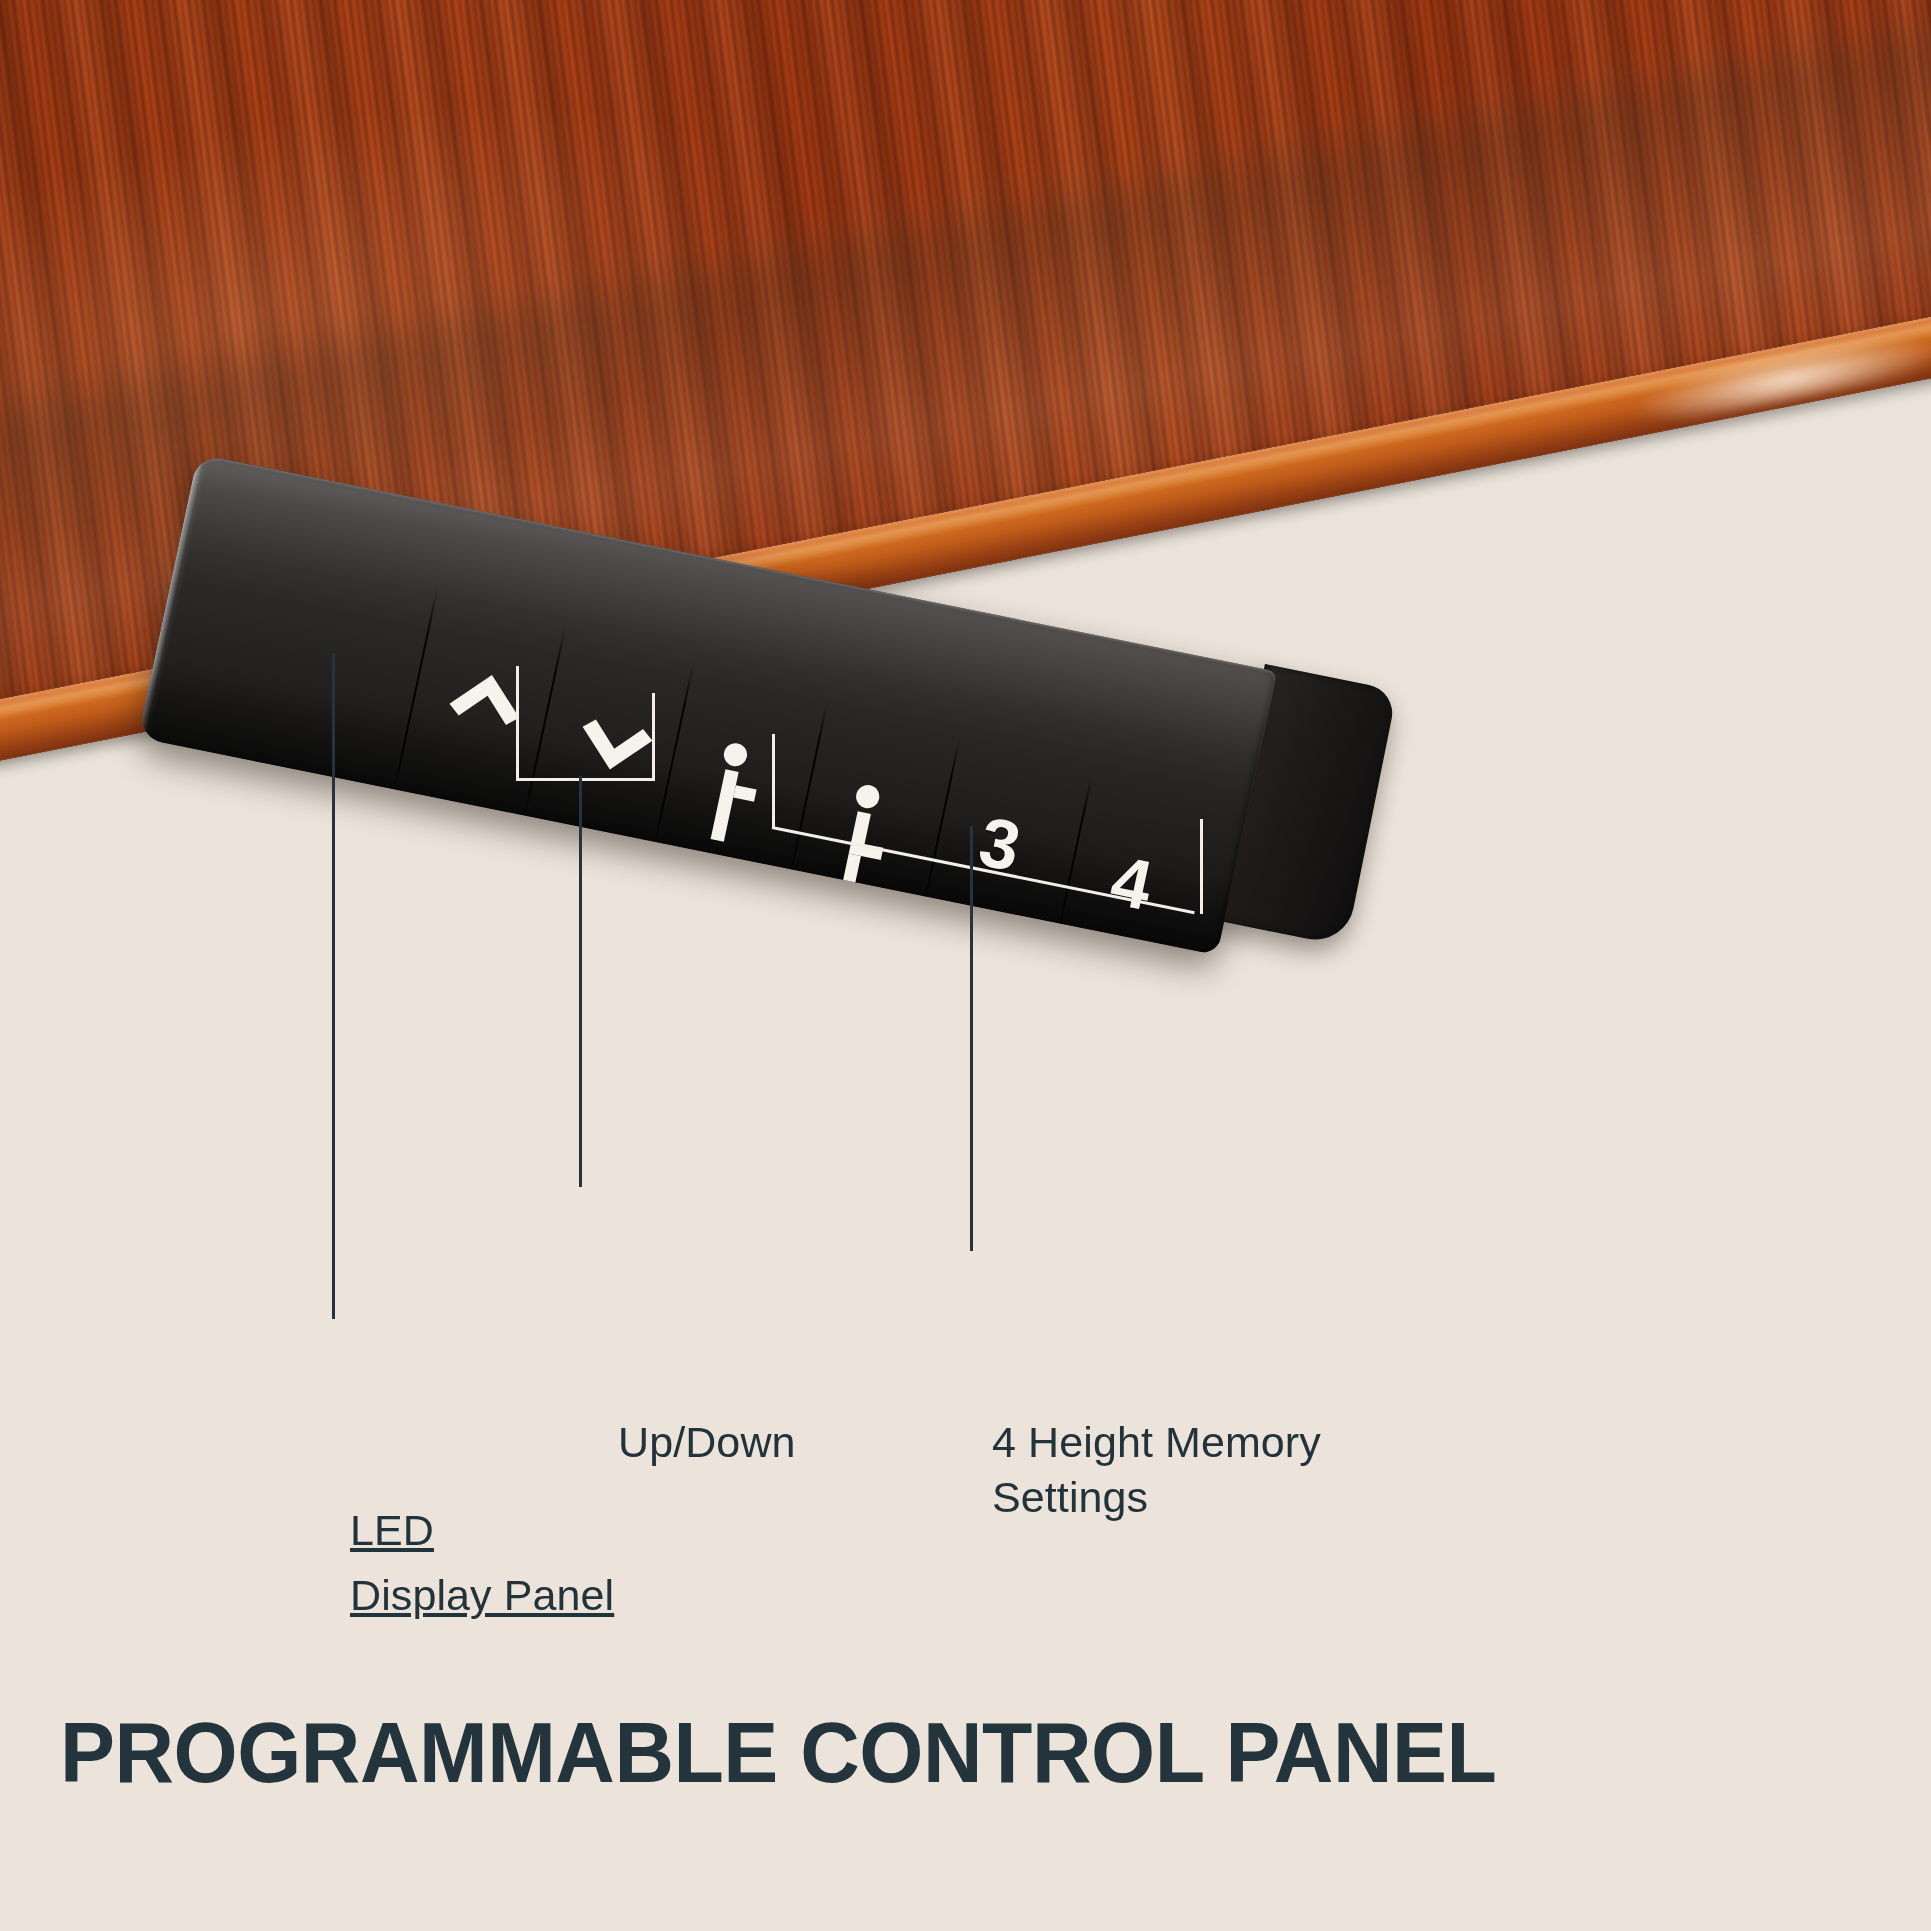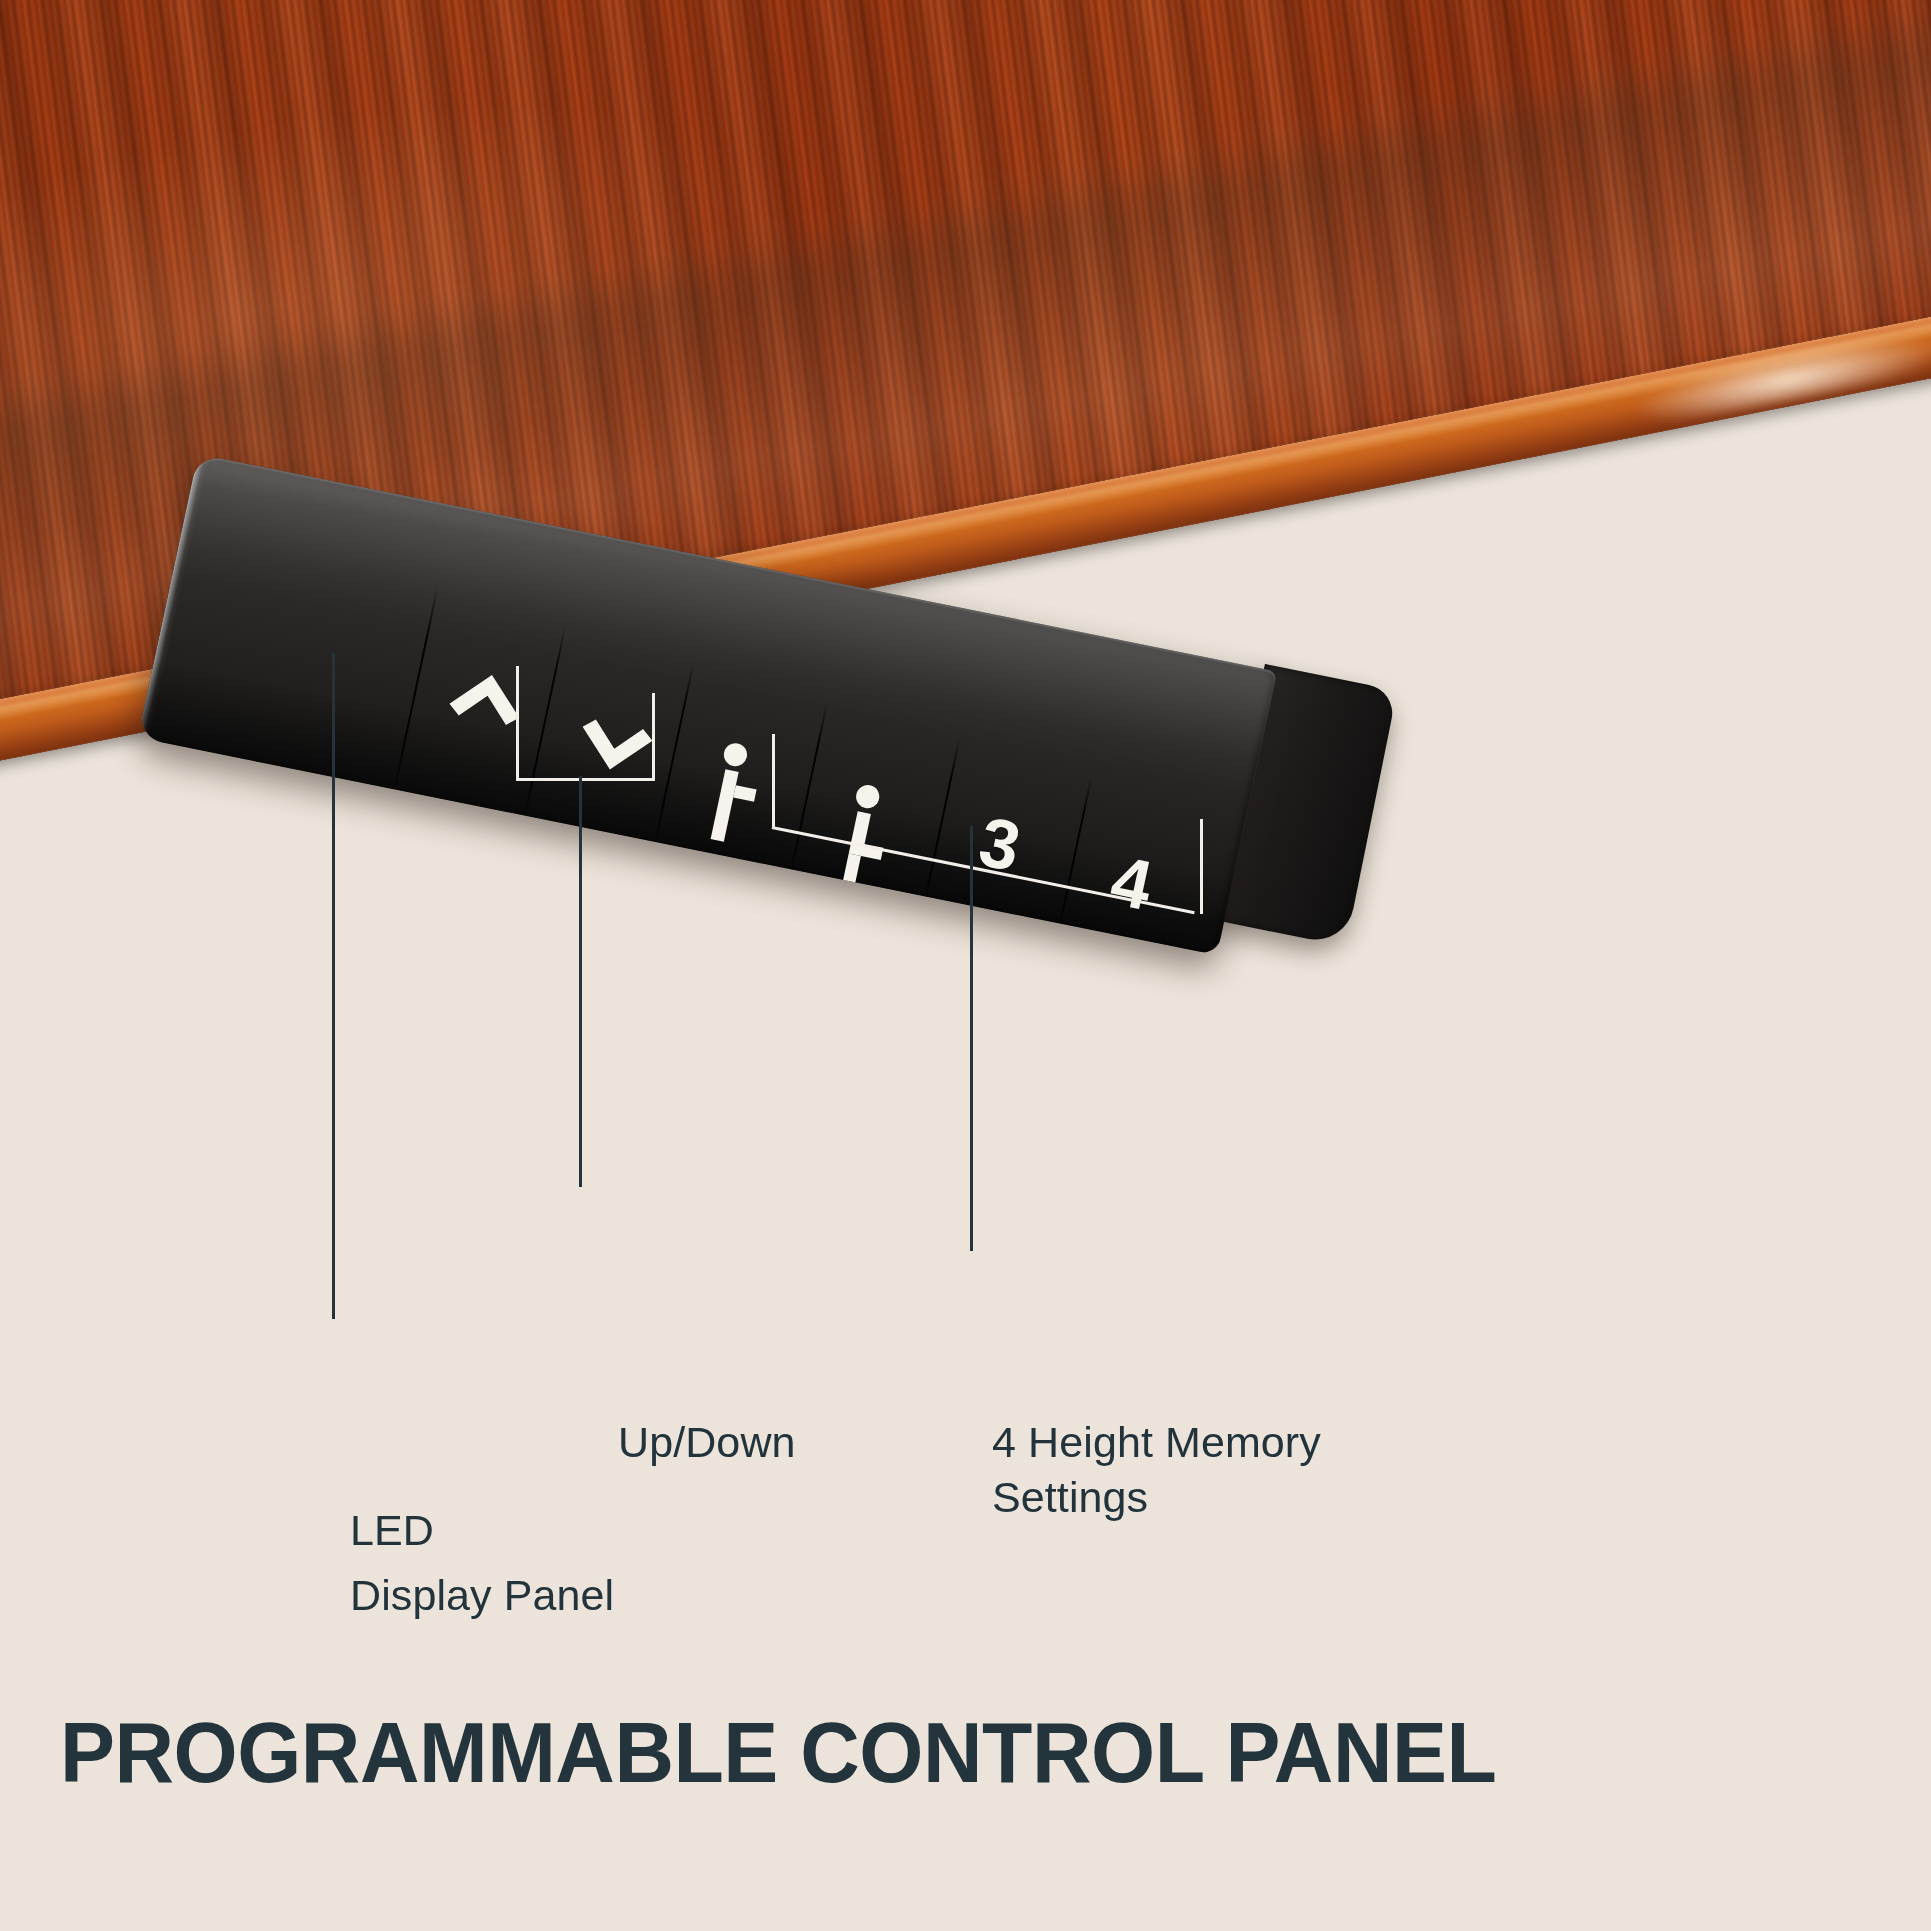--- a/index.html
+++ b/index.html
@@ -292,19 +292,19 @@
 
   <div class="leader" style="left:332px; top:653px; height:666px;"></div>
   <div class="leader" style="left:579px; top:776px; height:411px;"></div>
   <div class="leader" style="left:970px; top:826px; height:425px;"></div>
 
   <div class="callout" style="left:618px; top:1415px;">Up/Down</div>
 
   <div class="callout" style="left:982px; top:1415px;margin-left:10px;">4 Height Memory
 Settings</div>
 
-  <div class="callout" style="left:350px; top:1498px; line-height:1.52;">LED
+  <div class="callout" style="left:350px; top:1498px; line-height:1.52;text-decoration:underline;">LED
 Display Panel</div>
 
   <div class="headline">PROGRAMMABLE CONTROL PANEL</div>
 
 </div>
 
 
 </body></html>

